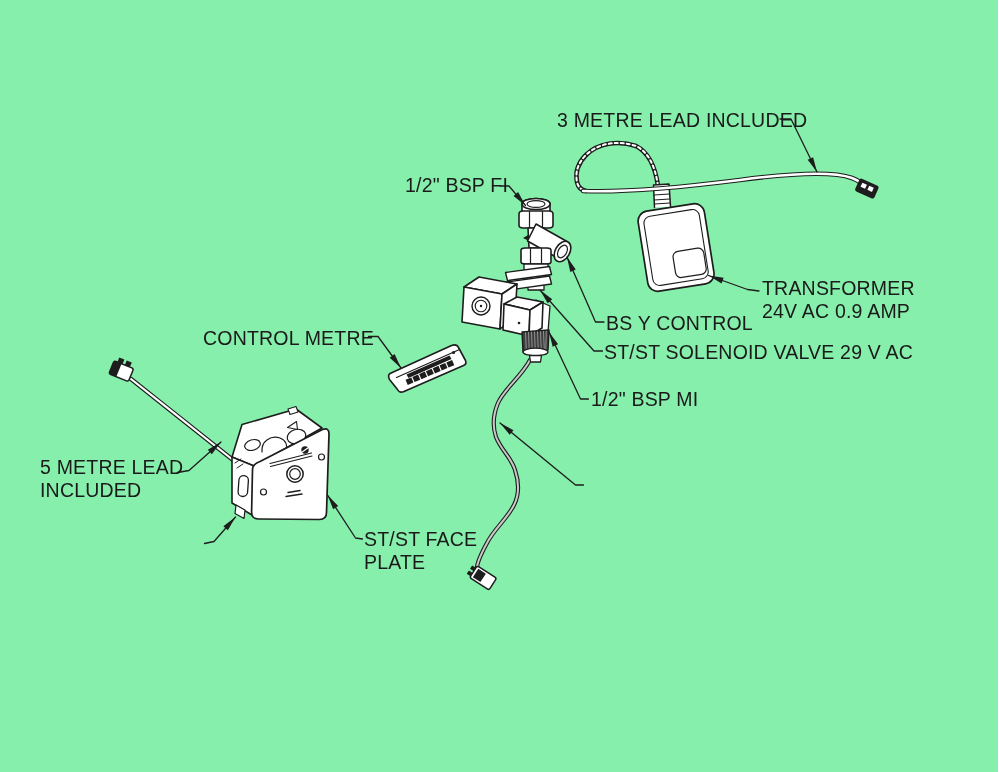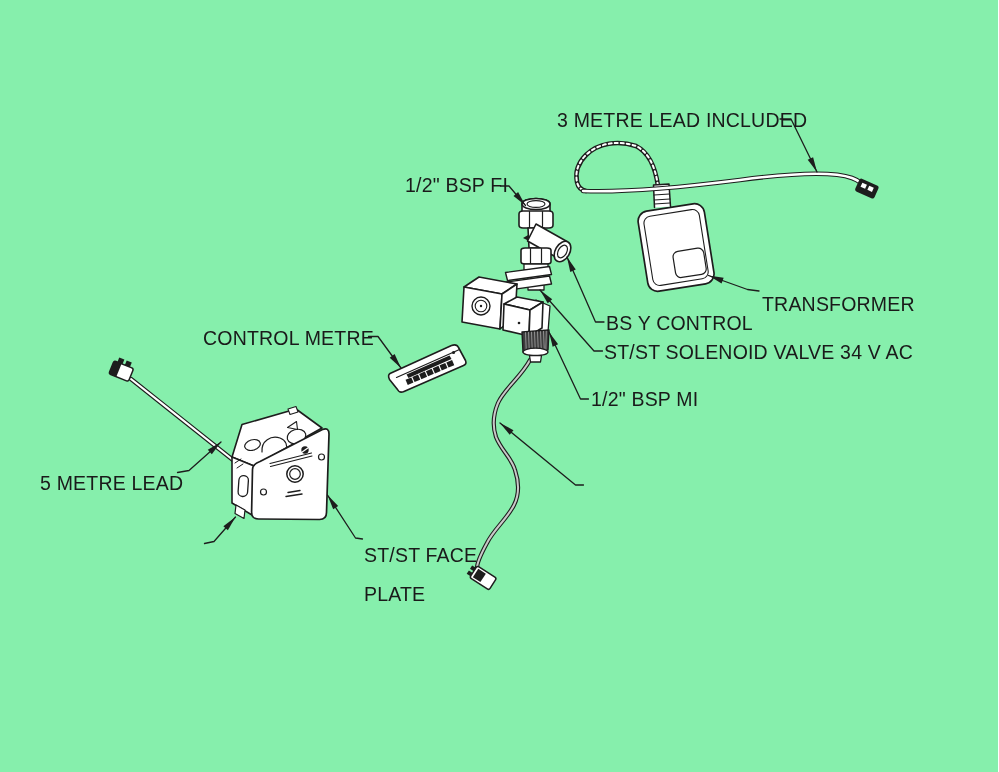--- a/index.html
+++ b/index.html
@@ -2,21 +2,21 @@
 <html><head>
 <meta charset="utf-8">
 <style>
   html,body{margin:0;padding:0;background:#fff;}
   #canvas{position:relative;width:998px;height:772px;background:#86efac;overflow:hidden;
           font-family:"Liberation Sans","DejaVu Sans",sans-serif;}
   #art{position:absolute;left:0;top:0;}
   .lbl{position:absolute;font-size:19.5px;line-height:23px;font-weight:500;color:#1a1a1a;
        white-space:nowrap;letter-spacing:0.2px;}
   .lbl.r{}
-  .lbl span{display:block;margin-top:16px;}
+  .lbl span{display:block;}
 </style>
 </head>
 <body>
 
 <div id="canvas">
 
 <svg id="art" width="999" height="772" viewBox="0 0 999 772">
   <defs>
     <marker id="arw" viewBox="0 0 16 8" refX="15.5" refY="4" markerWidth="16" markerHeight="8" orient="auto" markerUnits="userSpaceOnUse">
       <path d="M0.5,1 L15.5,4 L0.5,7 Z" fill="#1d1d1d"></path>
@@ -183,26 +183,28 @@
       <polyline points="204.5,543.5 214,541.5 235.5,517" marker-end="url(#arw)"></polyline>
       <polyline points="362.5,539 355.5,538 327.5,495" marker-end="url(#arw)"></polyline>
     </g>
   </g>
 </svg>
 
 <div class="lbl" style="left:557px;top:109px">3 METRE LEAD INCLUDED</div>
 <div class="lbl" style="left:405px;top:174px">1/2" BSP FI</div>
 <div class="lbl" style="left:762px;top:277px">
   <span>TRANSFORMER</span>
+  <span>24V AC 0.9 AMP</span>
 </div>
 <div class="lbl" style="left:606px;top:312px">BS Y CONTROL</div>
-<div class="lbl" style="left:604px;top:341px">ST/ST SOLENOID VALVE 34 V AC</div>
+<div class="lbl" style="left:604px;top:341px">ST/ST SOLENOID VALVE 29 V AC</div>
 <div class="lbl" style="left:591px;top:388px">1/2" BSP MI</div>
 <div class="lbl" style="left:203px;top:327px">CONTROL METRE</div>
 <div class="lbl r" style="left:40px;top:456px;width:137px">
   <span>5 METRE LEAD</span>
+  <span>INCLUDED</span>
 </div>
 <div class="lbl" style="left:364px;top:528px">
   <span>ST/ST FACE</span>
   <span>PLATE</span>
 </div>
 
 </div>
 
 </body></html>

